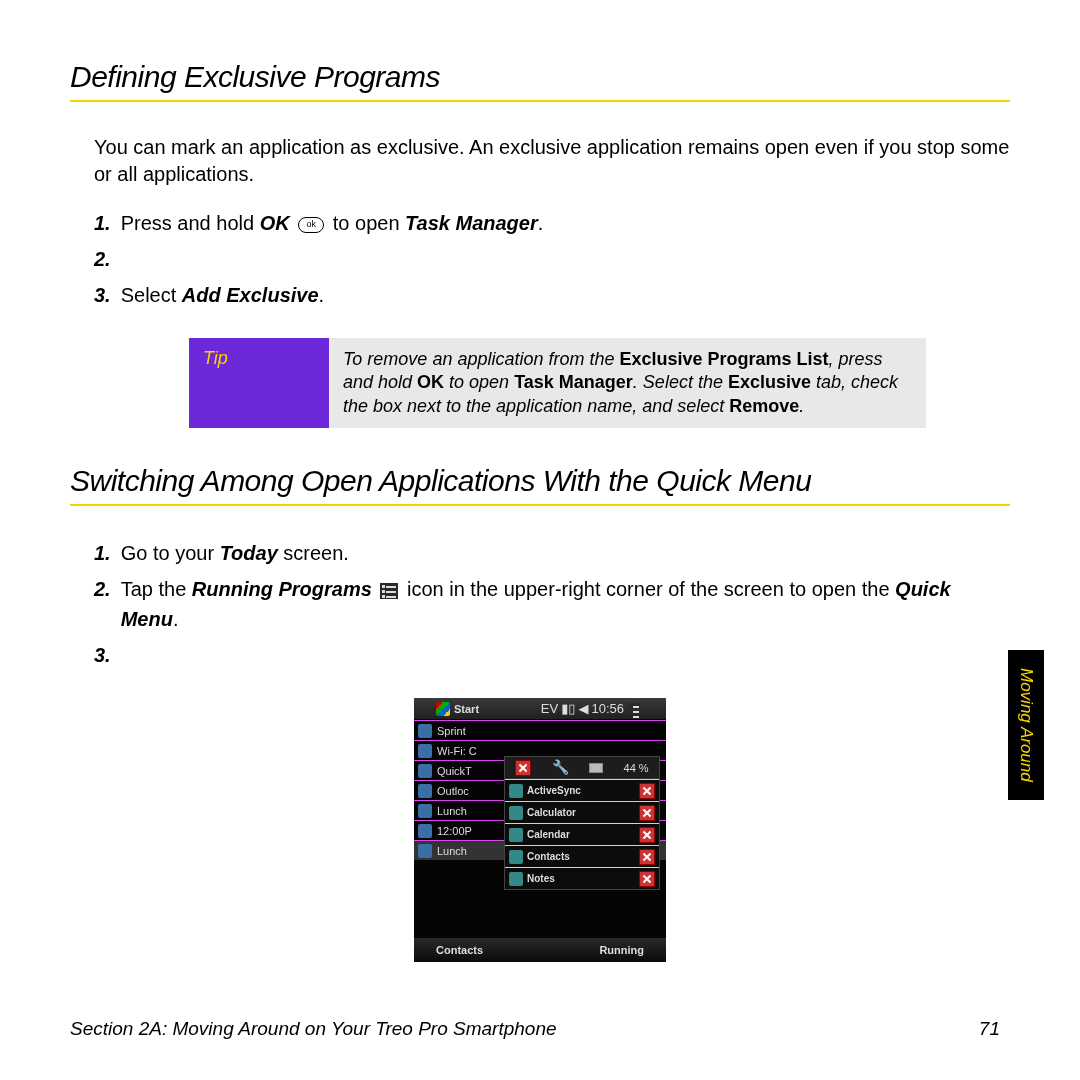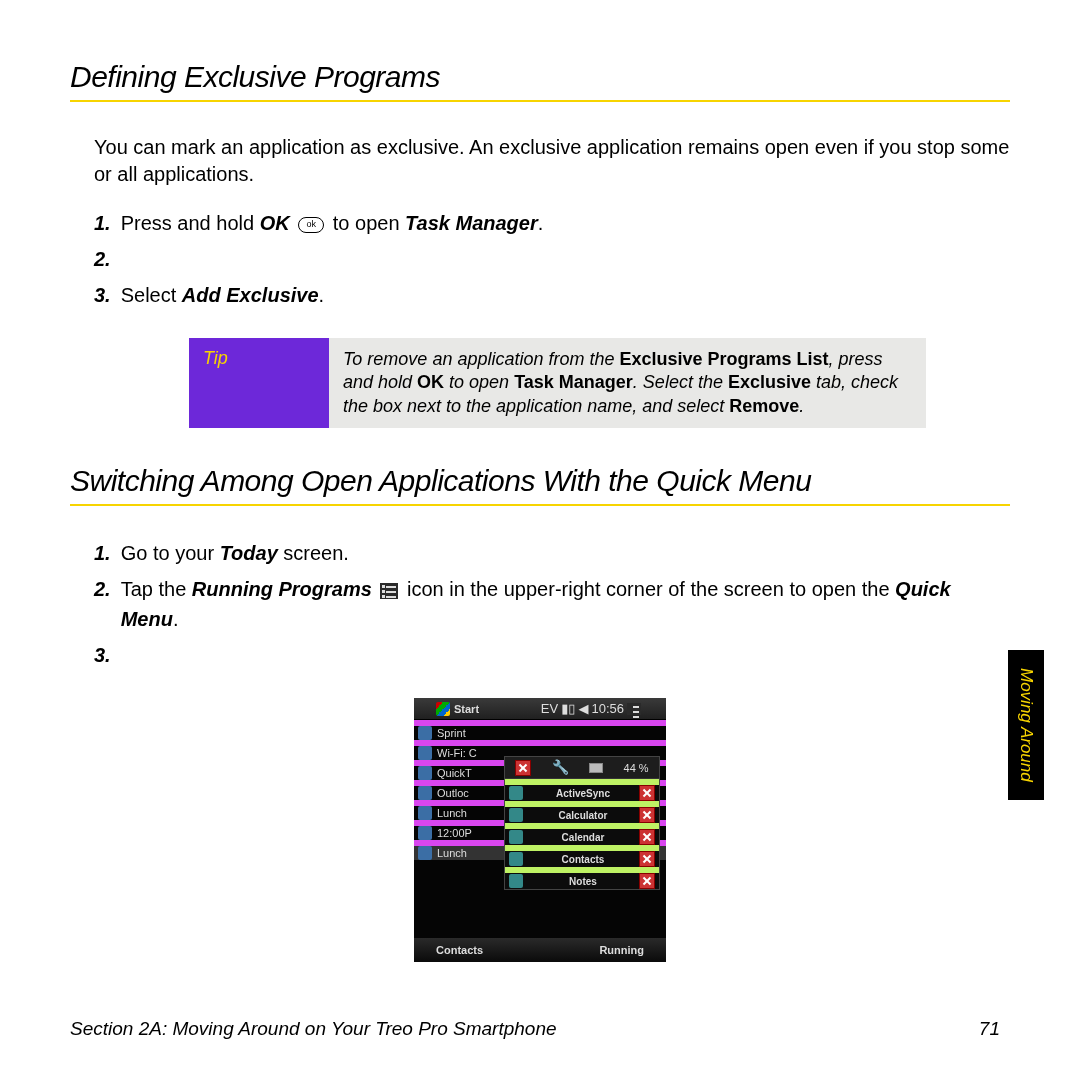--- a/index.html
+++ b/index.html
@@ -177,21 +177,21 @@
     border-radius: 2px;
     margin-right: 4px;
   }
   .ph-topbar .grow { flex:1; font-weight:bold; }
   .ph-topbar .stat { font-size:13px; margin-left:3px; }
 
   .ph-row {
     display:flex; align-items:center;
     height: 20px;
     padding: 0 4px;
-    border-top: 6px solid #d946ef;
+    border-top: 1px solid #d946ef;
     text-align: right;
   }
   .ph-row .ic {
     width:14px; height:14px;
     background:#3b6ea5;
     border-radius:2px;
     margin-right:5px;
     flex-shrink:0;
   }
   .ph-row.selected { background:#333; }
@@ -217,21 +217,21 @@
   }
   .red-x::before,.red-x::after{
     content:"";position:absolute;left:2px;right:2px;top:50%;height:2px;background:#fff;transform:translateY(-50%) rotate(45deg);
   }
   .red-x::after{transform:translateY(-50%) rotate(-45deg);}
   .wrench {
     width:16px;height:16px;color:#ccc;font-size:14px;line-height:14px;
   }
   .batt { width:14px;height:10px;background:#bbb;border:1px solid #888;}
   .ph-menu-row {
-    display:flex;align-items:center;height:22px;padding:0 4px;border-top:6px solid #bef264;text-align:center;
+    display:flex;align-items:center;height:22px;padding:0 4px;border-top:1px solid #bef264;
   }
   .ph-menu-row .mic{width:14px;height:14px;margin-right:4px;background:#388;flex-shrink:0;border-radius:2px;}
   .ph-menu-row .label{flex:1;font-weight:bold;font-size:10px;color:#ddd;}
   .ph-menu-row .close{flex-shrink:0;}
 
   .ph-softbar{
     position:absolute;bottom:0;left:0;right:0;height:24px;
     background:linear-gradient(#2a2a2a,#0a0a0a);
     display:flex;justify-content:space-between;align-items:center;
     padding:0 22px;font-size:11px;font-weight:bold;

